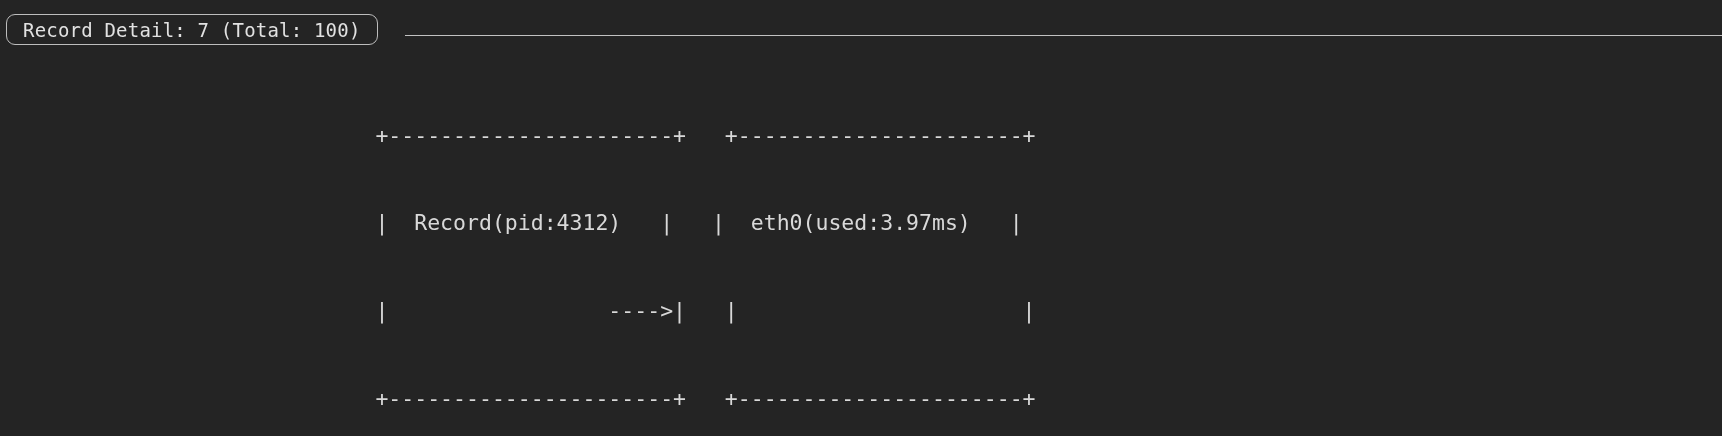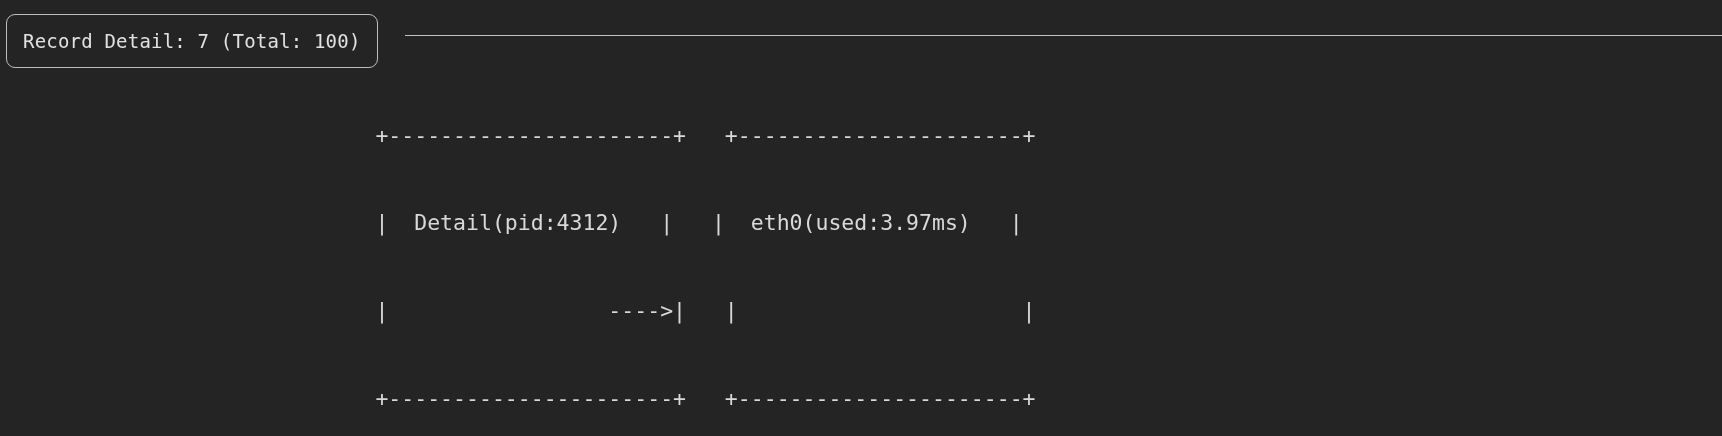--- a/index.html
+++ b/index.html
@@ -26,21 +26,21 @@
     position: absolute;
     left: 0;
     top: 14px;
     width: 1722px;
     height: 46px;
   }
   .badge {
     position: absolute;
     left: 6px;
     top: 0;
-    height: 54px;
+    height: 31px;
     box-sizing: border-box;
     display: flex;
     align-items: center;
     padding: 0 16px;
     border: 1.6px solid #bdbdbd;
     border-radius: 9px;
     background: #242424;
     font-size: 19px;
     letter-spacing: 0.2px;
     color: #e2e2e2;
@@ -78,21 +78,21 @@
 
 <div id="root">
 
   <div class="header-row">
     <div class="badge">Record Detail: 7 (Total: 100)</div>
     <div class="header-rule"></div>
   </div>
 
   <div class="ascii">
     <span class="ln">                             +----------------------+   +----------------------+</span>
-    <span class="ln">                             |  Detail(pid:4312)   |   |  eth0(used:3.97ms)   |</span>
+    <span class="ln">                             |  Record(pid:4312)   |   |  eth0(used:3.97ms)   |</span>
     <span class="ln">                             |                 ----&gt;|   |                      |</span>
     <span class="ln">                             +----------------------+   +----------------------+</span>
     
     
     
     
     
     
     
     

